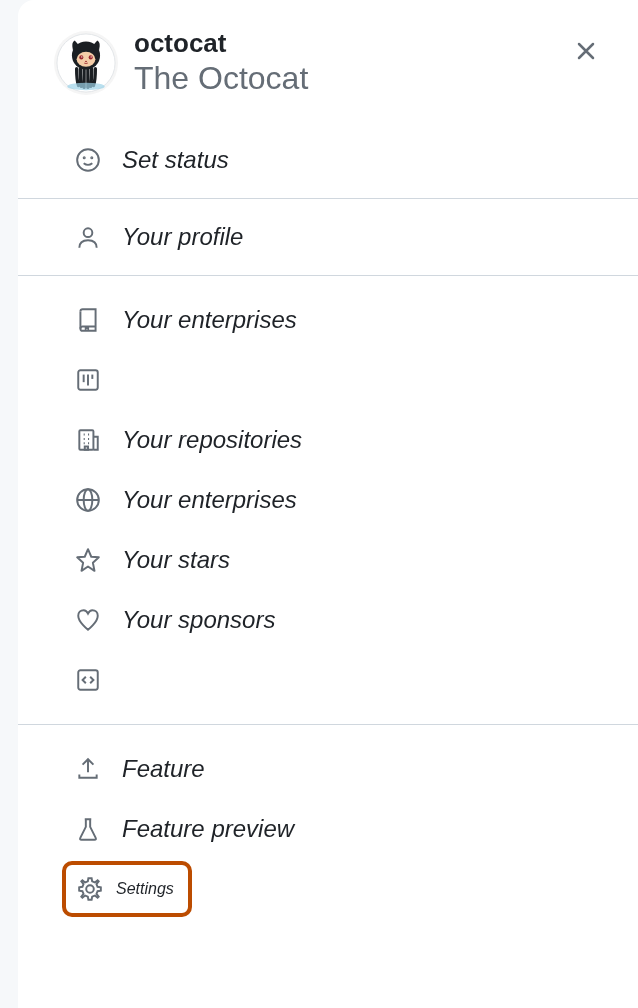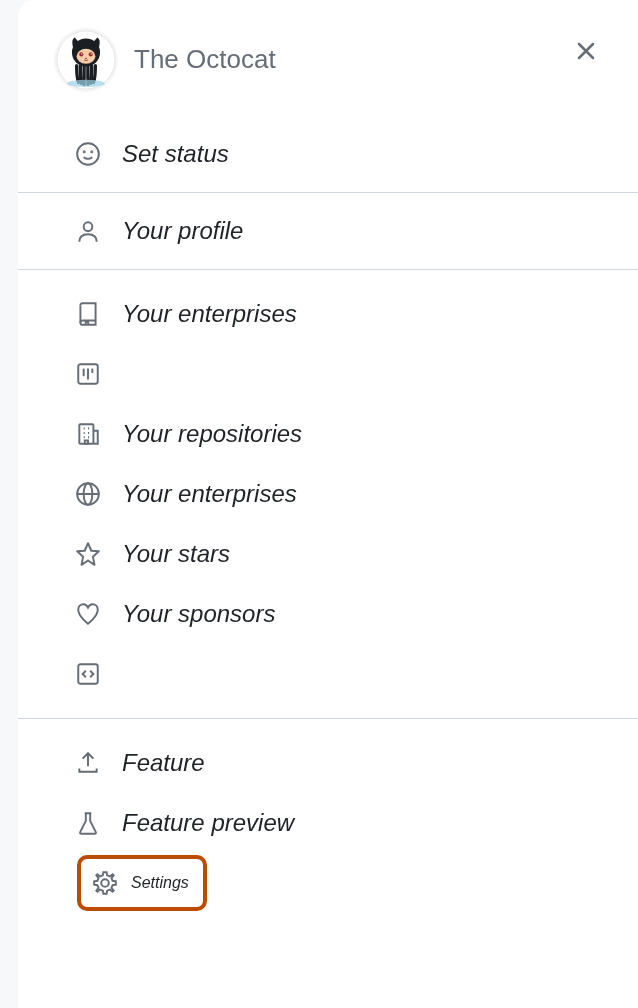--- a/index.html
+++ b/index.html
@@ -45,21 +45,21 @@
     .user-info {
       flex: 1;
     }
     .username {
       font-size: 26px;
       font-weight: 600;
       color: #1f2328;
       line-height: 1.2;
     }
     .display-name {
-      font-size: 26px;
+      font-size: 32px;
       color: #656d76;
       line-height: 1.2;
     }
     .close-btn {
       font-size: 32px;
       color: #656d76;
       cursor: pointer;
       padding: 4px 8px;
       line-height: 1;
       align-self: flex-start;
@@ -98,21 +98,21 @@
     .menu-label {
       color: #1f2328;
       font-style: italic;
     }
     .section-gap {
       height: 14px;
     }
     .highlighted {
       border: 4px solid #bc4c00;
       border-radius: 10px;
-      margin: 2px 0 0 59px;
+      margin: 2px 0 0 44px;
       padding: 10px 14px 10px 10px;
       display: inline-flex;
       align-items: center;
       cursor: pointer;
     }
     .highlighted .menu-icon {
       margin-right: 12px;
     }
     .set-status-item {
       padding: 24px 36px 24px 56px;
@@ -138,20 +138,21 @@
         <circle cx="37" cy="26" r="2.2" fill="#9b272d"></circle>
         <circle cx="27.5" cy="25.5" r="0.7" fill="#fff"></circle>
         <circle cx="37.5" cy="25.5" r="0.7" fill="#fff"></circle>
         <ellipse cx="32" cy="30.5" rx="1" ry="0.8" fill="#9b272d"></ellipse>
         <path d="M30 32 Q32 33.5 34 32" stroke="#9b272d" stroke-width="0.8" fill="none"></path>
         <path d="M22 38 Q22 50 24 56 M26 38 Q26 50 27 57 M30 38 Q30 50 30 58 M34 38 Q34 50 34 58 M38 38 Q38 50 37 57 M42 38 Q42 50 40 56" stroke="#1b1f23" stroke-width="3.5" fill="none" stroke-linecap="round"></path>
         <ellipse cx="32" cy="57" rx="20" ry="4" fill="#9cd3e8" opacity="0.7"></ellipse>
       </svg>
     </div>
     <div class="user-info">
+      <div class="username">octocat</div>
       <div class="display-name">The Octocat</div>
     </div>
     <div class="close-btn">
       <svg width="24" height="24" viewBox="0 0 24 24">
         <path d="M5 5 L19 19 M19 5 L5 19" stroke="#656d76" stroke-width="2.5" stroke-linecap="round"></path>
       </svg>
     </div>
   </div>
 
   <div class="menu-item set-status-item">

